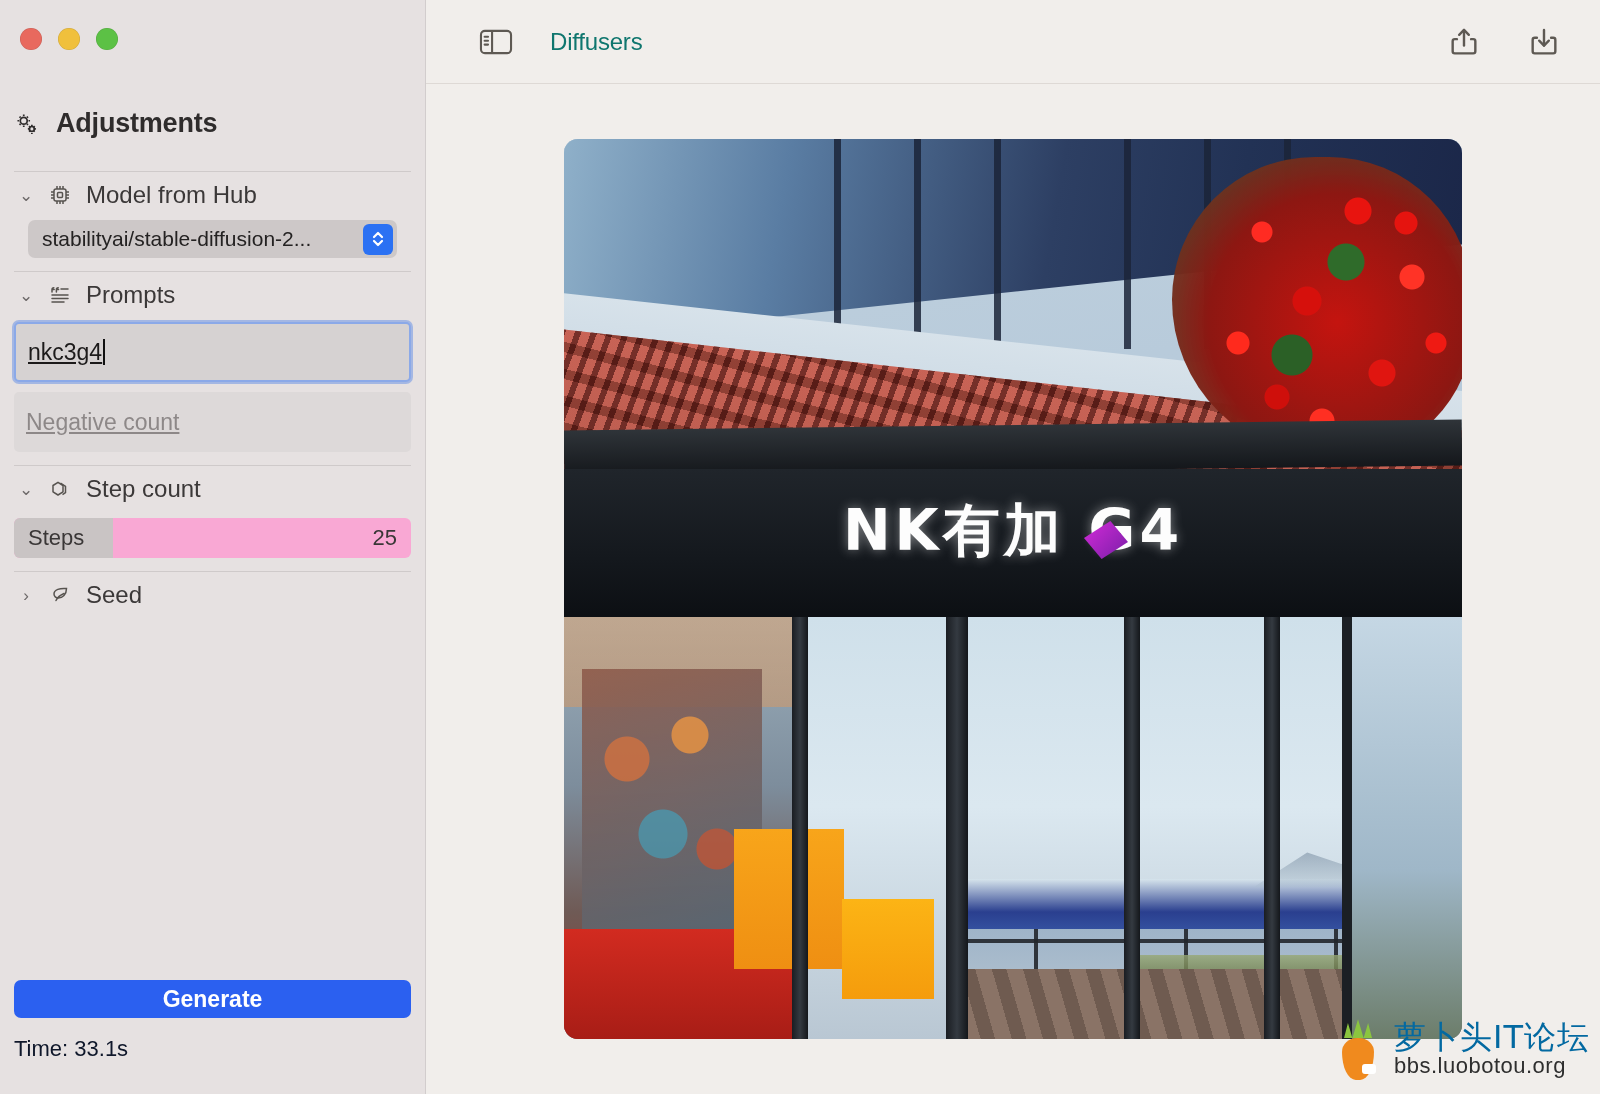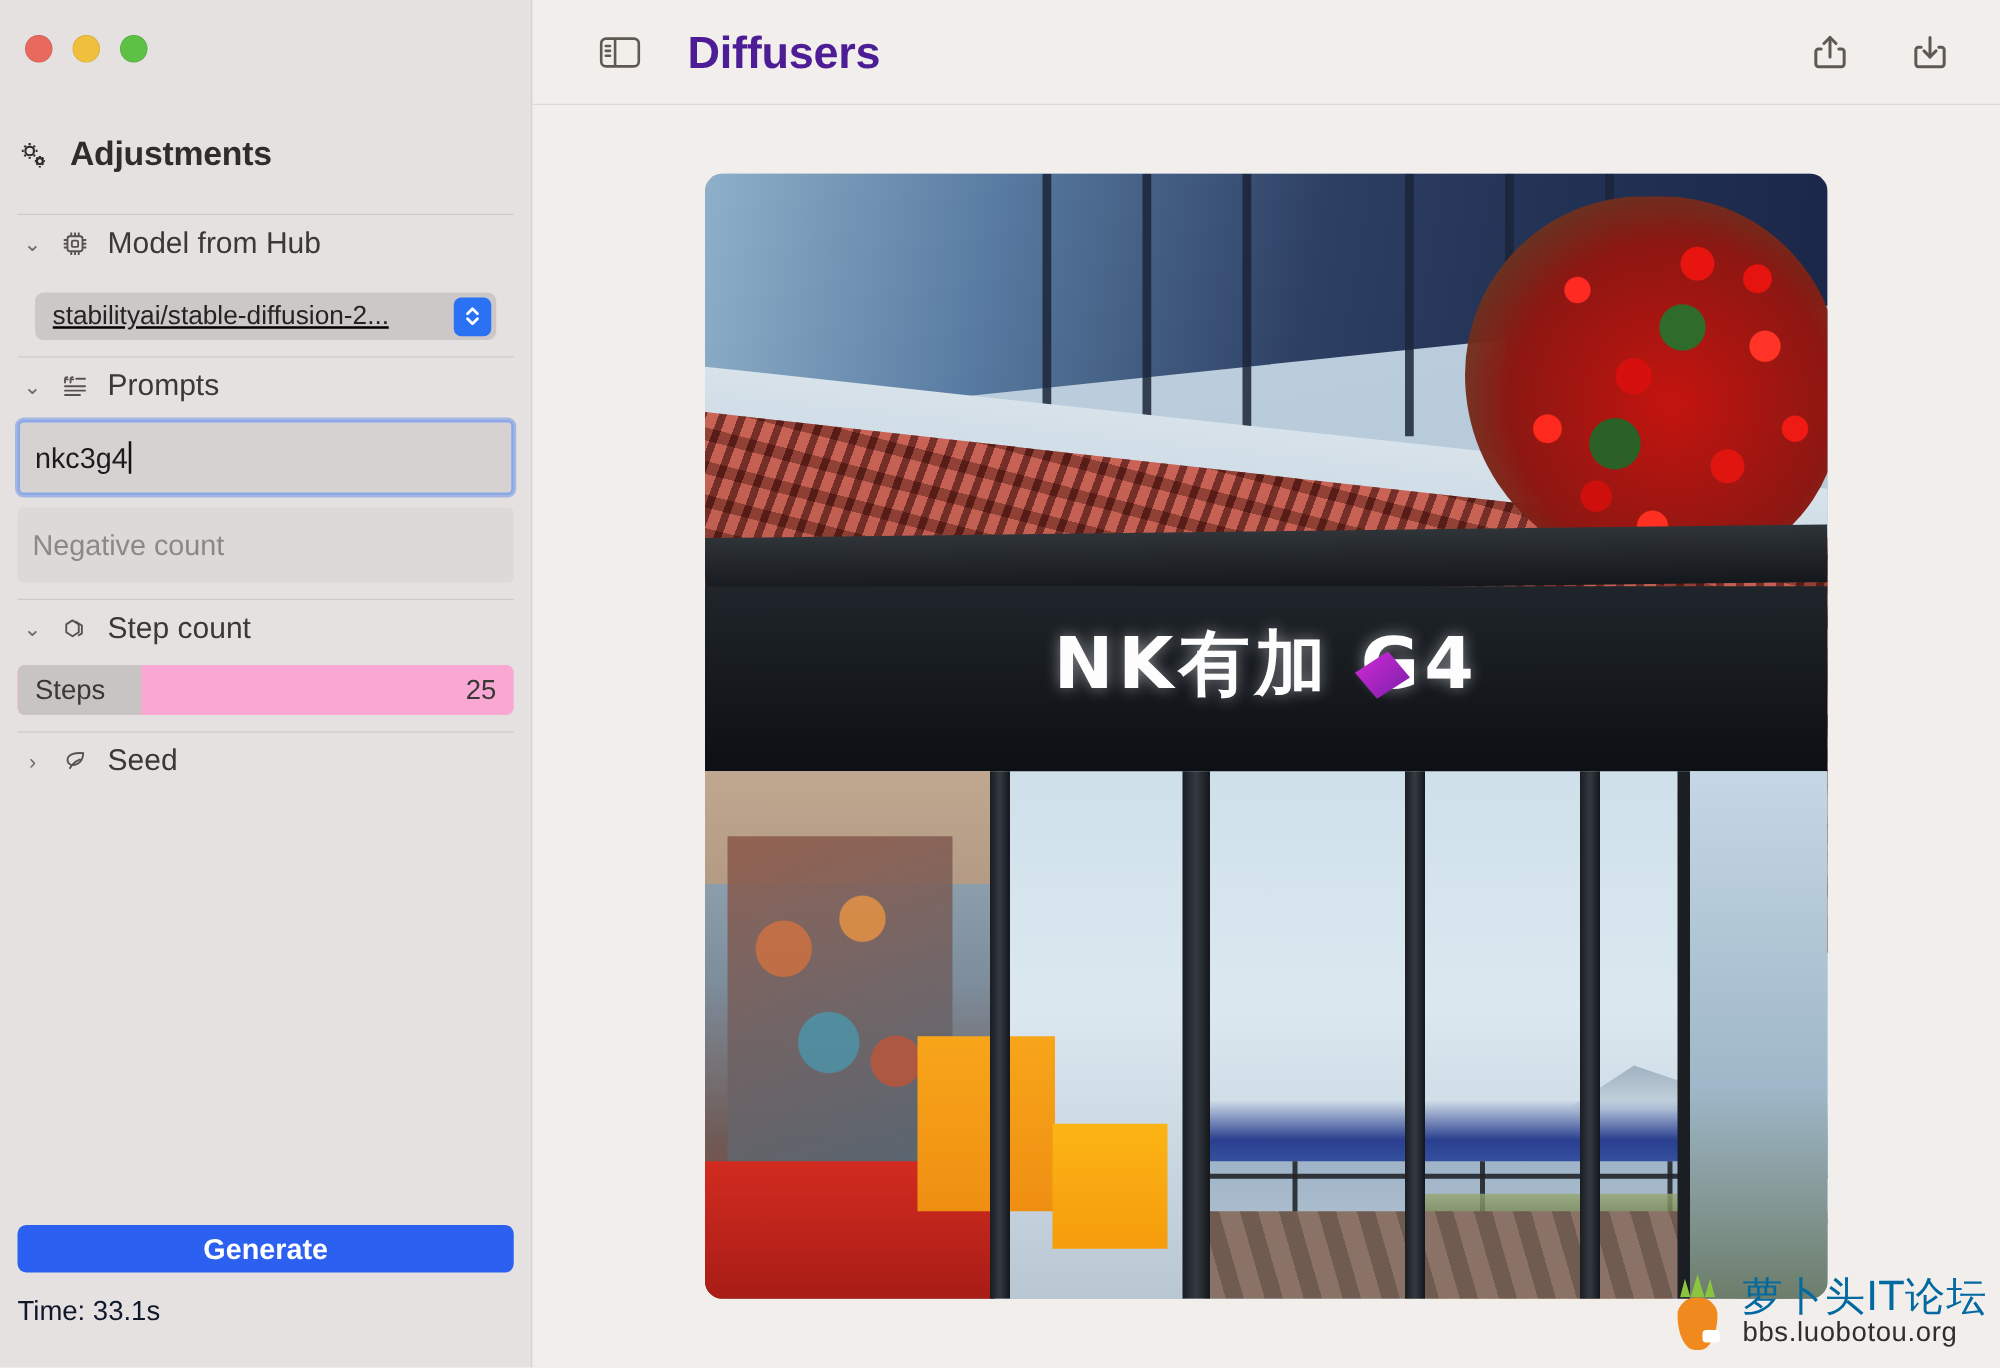--- a/index.html
+++ b/index.html
@@ -36,41 +36,41 @@
     display: flex; align-items: center; gap: 13px;
     height: 46px; padding-left: 4px; cursor: default;
   }
   .chev {
     width: 16px; color: #6e6a6a; font-size: 17px; line-height: 1;
     display: flex; align-items: center; justify-content: center;
   }
   .sect-label { font-size: 24px; color: #3b3838; }
   .ic { width: 26px; height: 26px; display: flex; align-items: center; justify-content: center; color: #57534f; }
 
-  .model-row { display: flex; padding: 0 14px; margin-top: 16px; text-decoration: underline; }
+  .model-row { display: flex; padding: 0 14px; margin-top: 2px; }
   .popup {
     flex: 1; height: 38px; background: #cdc8c8; border-radius: 7px;
     display: flex; align-items: center; justify-content: space-between;
     padding: 0 4px 0 14px; cursor: pointer;
   }
   .popup-text {
     font-size: 21px; color: #242222; white-space: nowrap;
     overflow: hidden; text-overflow: clip;
   }
   .stepper {
     width: 30px; height: 31px; background: #2b71f3; border-radius: 6px;
     display: flex; flex-direction: column; align-items: center; justify-content: center;
     gap: 1px; color: #fff; flex: 0 0 30px;
   }
 
   .field-wrap { padding: 0 14px; margin-top: 4px; }
   .textfield {
     height: 60px; background: #d8d3d3; border-radius: 5px;
     display: flex; align-items: center; padding: 0 12px;
-    font-size: 23px; color: #1c1a1a; cursor: text;
+    font-size: 23px; color: #1c1a1a; cursor: text; text-decoration: underline;
   }
   .textfield.focused {
     background: #d6d2d2;
     border: 2px solid #8ba9e8;
     box-shadow: 0 0 0 2px rgba(110,150,230,.55);
   }
   .textfield.placeholder { color: #8d8888; margin-top: 10px; background: #ddd9d9; }
   .caret {
     display: inline-block; width: 2px; height: 26px;
     background: #111; margin-left: 1px;
@@ -96,21 +96,21 @@
     display: flex; align-items: center; justify-content: center; cursor: pointer;
   }
   .time { position: absolute; left: 14px; bottom: 32px; font-size: 22px; color: #0f172a; }
 
   
   .main { flex: 1; display: flex; flex-direction: column; background: #f1eeeb; position: relative; }
   .toolbar {
     height: 84px; flex: 0 0 84px; border-bottom: 1px solid #ded9d5;
     display: flex; align-items: center; padding: 0 30px 0 44px; gap: 28px;
   }
-  .tb-title { font-size: 36px; font-weight: bold; color: #4c1d95; letter-spacing: -.2px; }
+  .tb-title { font-size: 24px; font-weight: normal; color: #0f766e; letter-spacing: -.2px; }
   .tb-spacer { flex: 1; }
   .tb-btn { width: 52px; height: 52px; display: flex; align-items: center; justify-content: center; cursor: pointer; color: #5e5953; }
 
   .canvas { flex: 1; display: flex; align-items: center; justify-content: center; }
   .art {
     width: 898px; height: 900px; border-radius: 14px; overflow: hidden;
     position: relative; background: #9fb8cd;
   }
 
   

